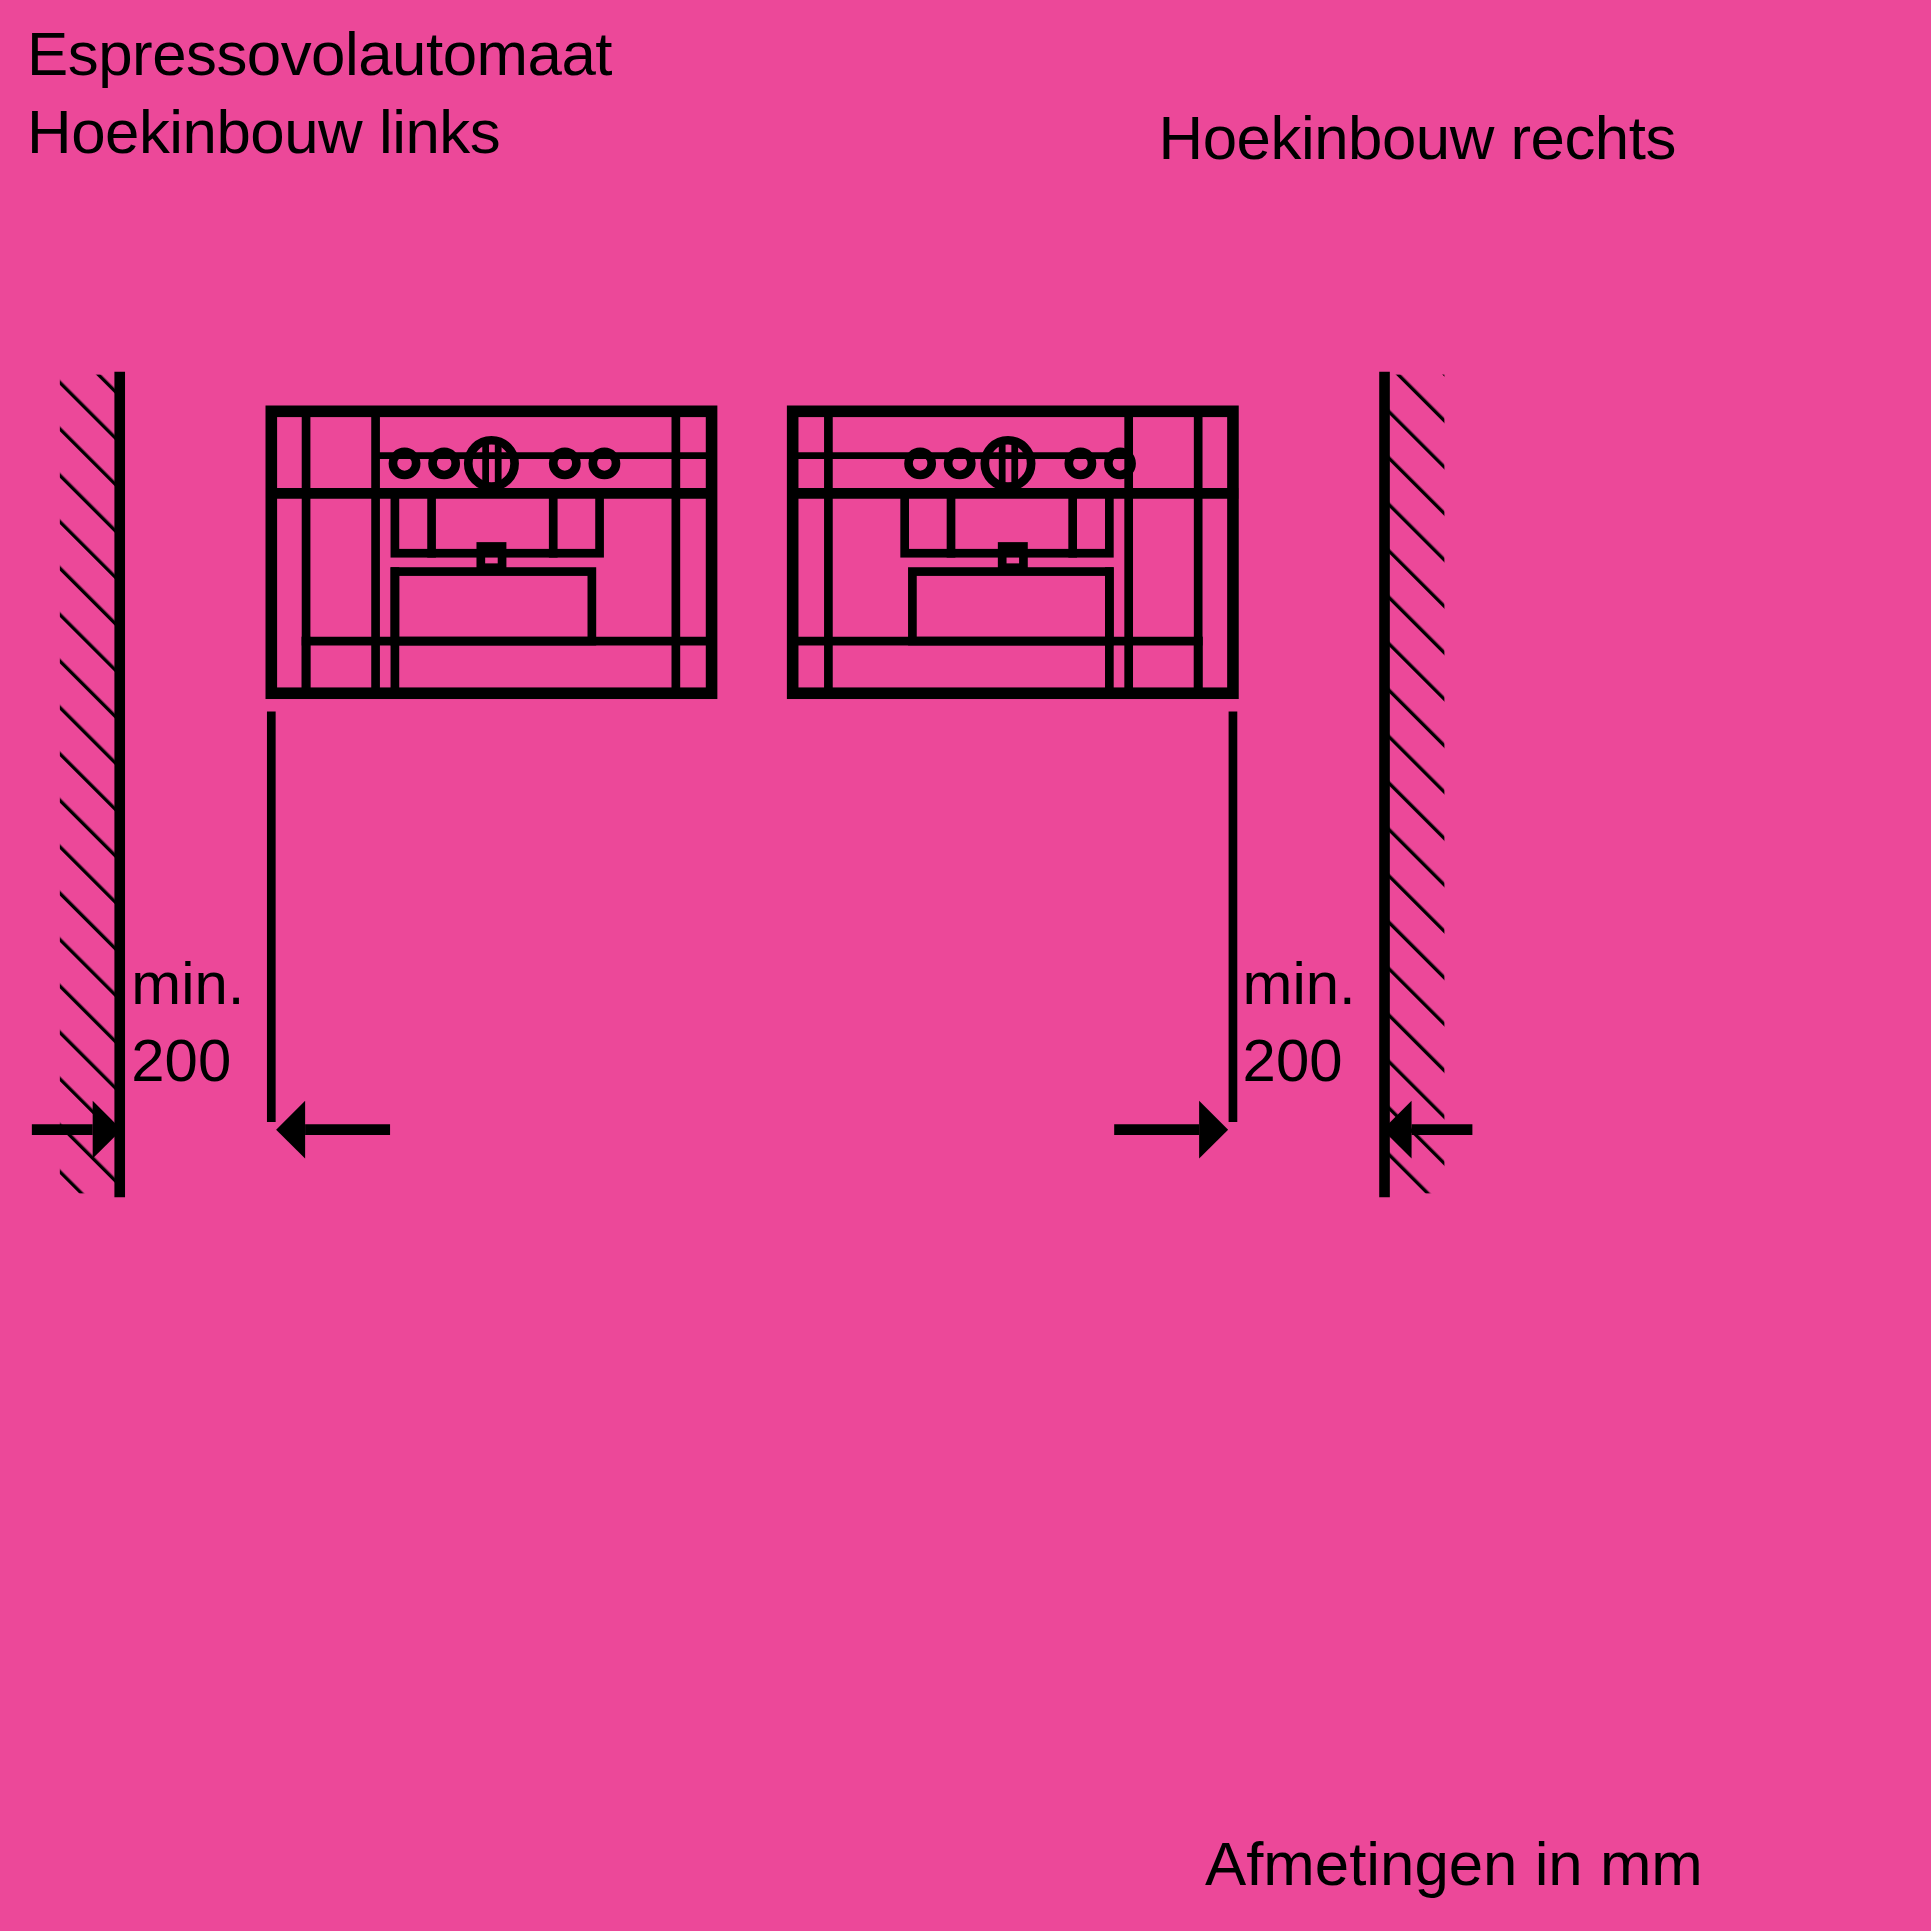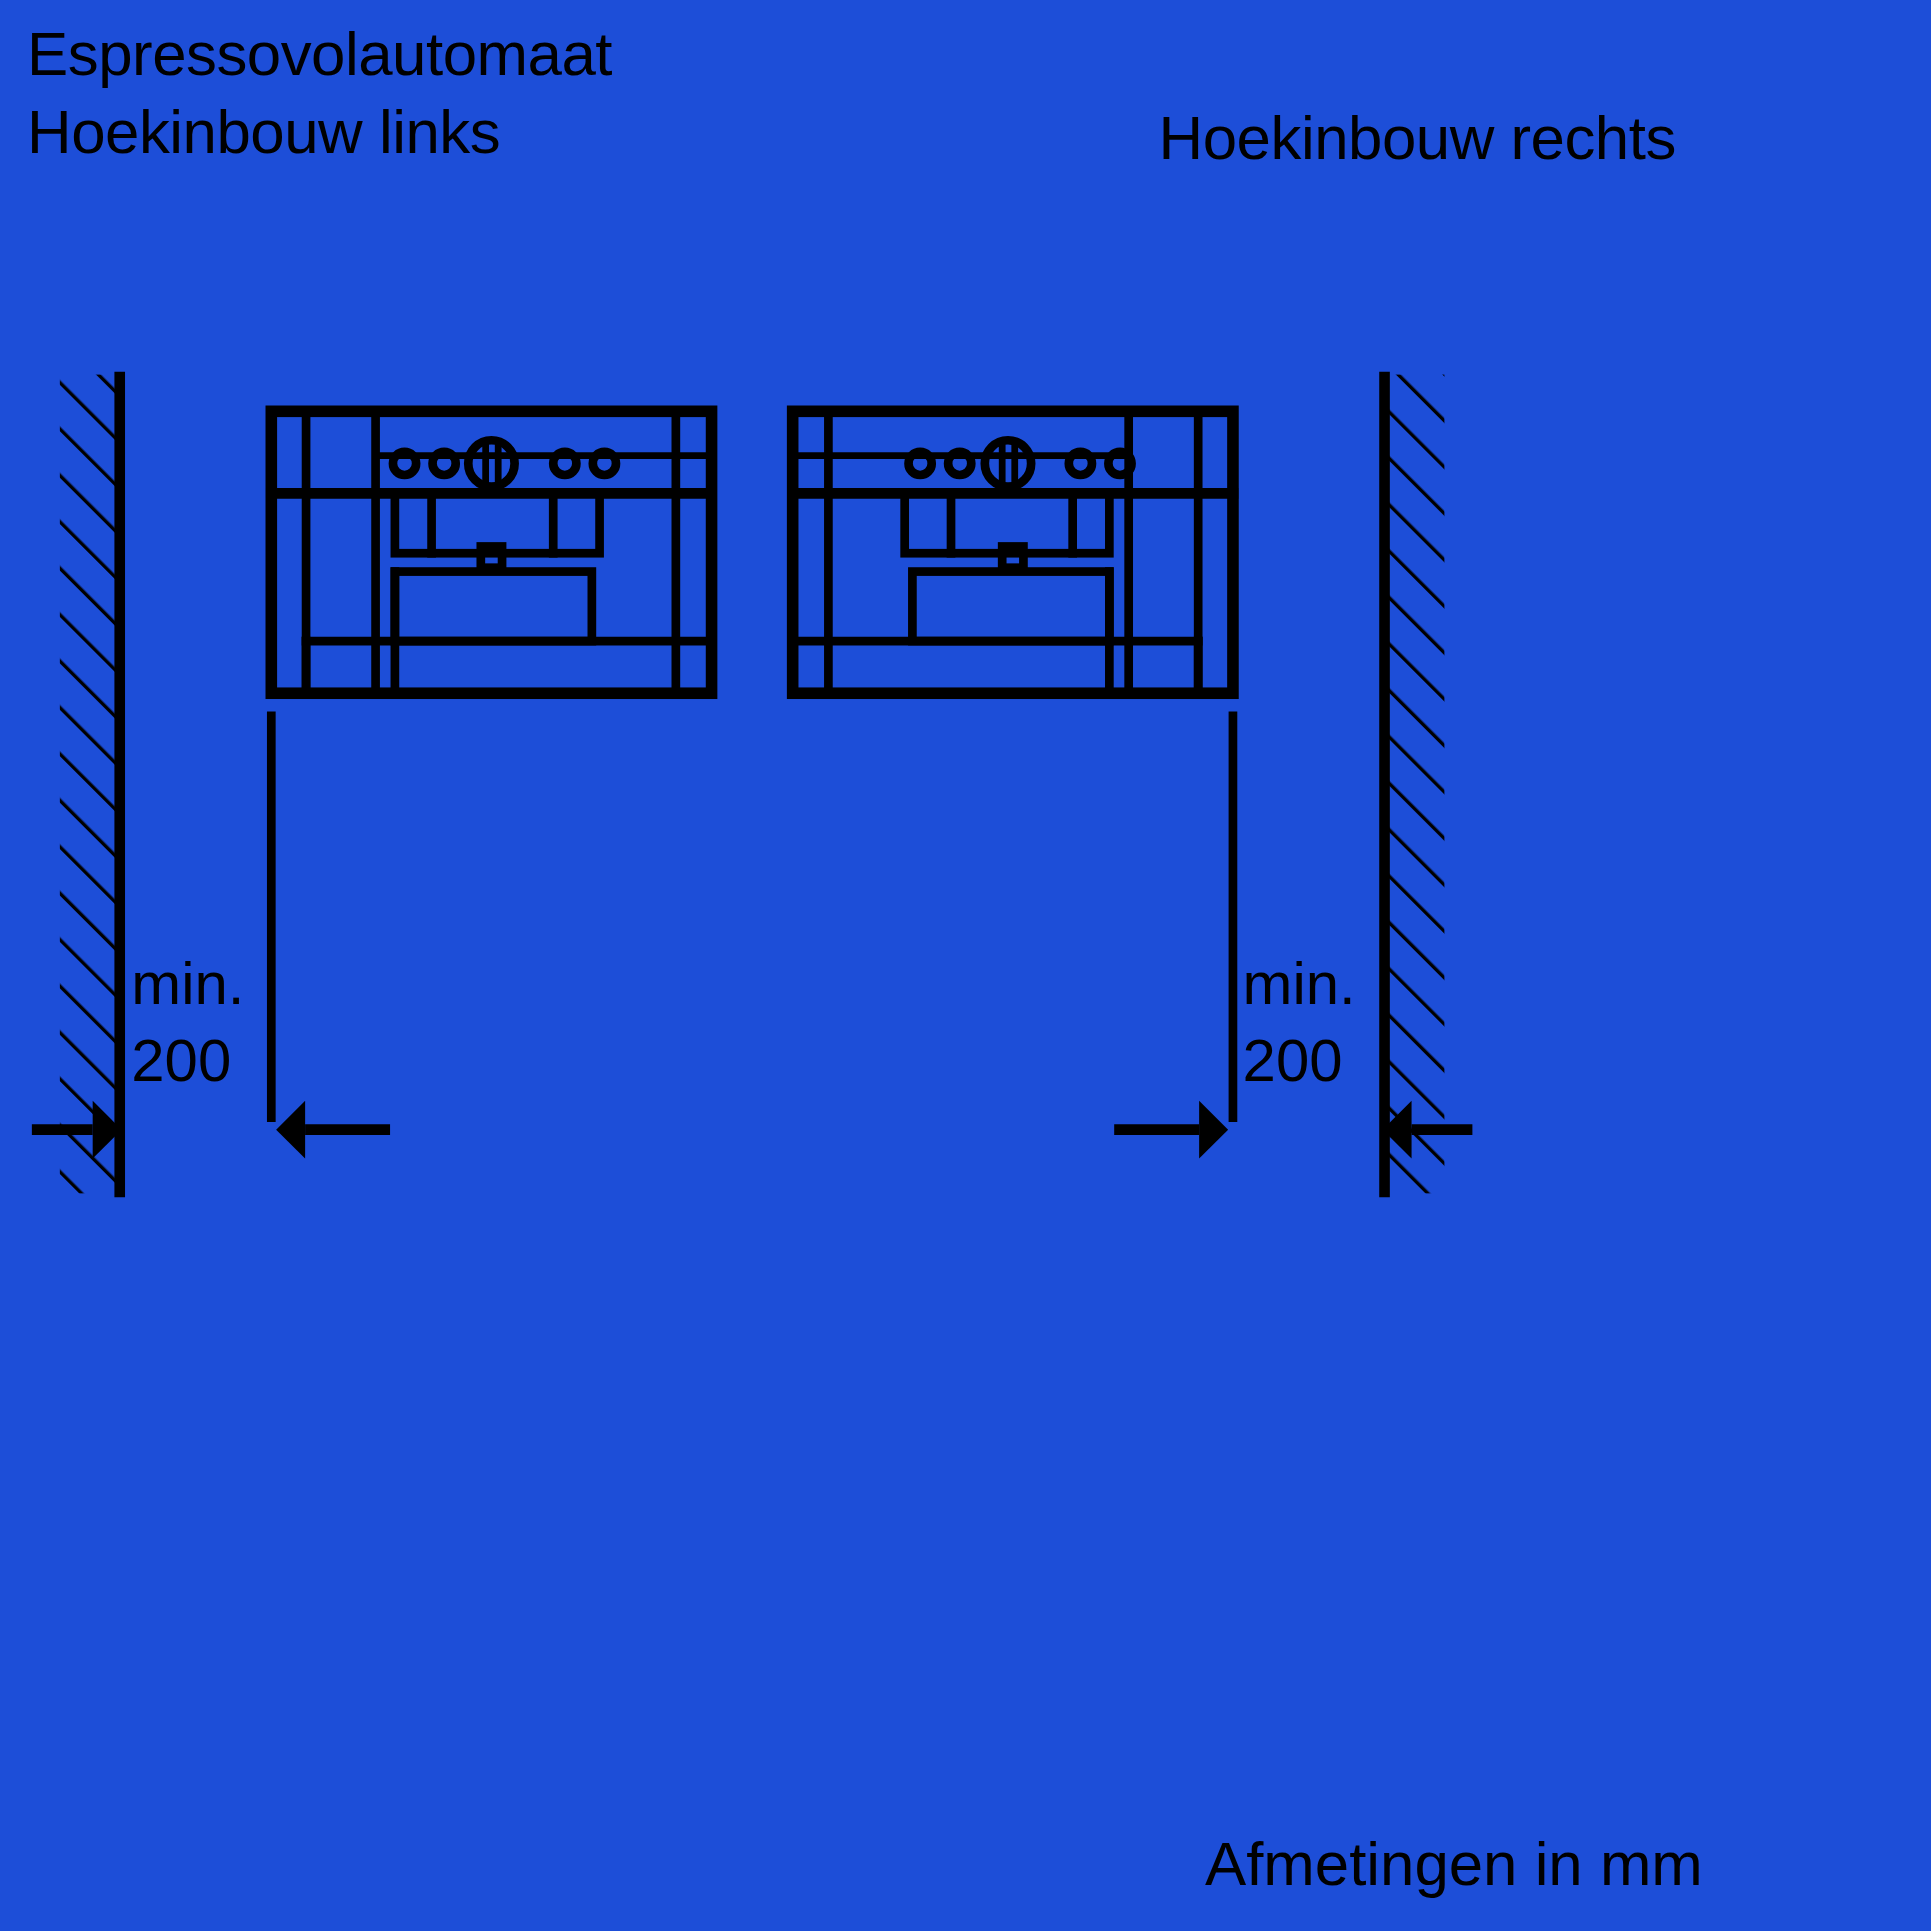--- a/index.html
+++ b/index.html
@@ -14,21 +14,21 @@
     color: #000000;
     overflow: hidden;
     position: relative;
   }
   #sheet {
     position: absolute;
     left: 0;
     top: 0;
     width: 1931px;
     height: 1931px;
-    background: #1d4ed8;
+    background: #ec4899;
   }
   .drawing-svg {
     position: absolute;
     left: 0;
     top: 0;
     width: 1931px;
     height: 1931px;
     display: block;
   }
   text {

